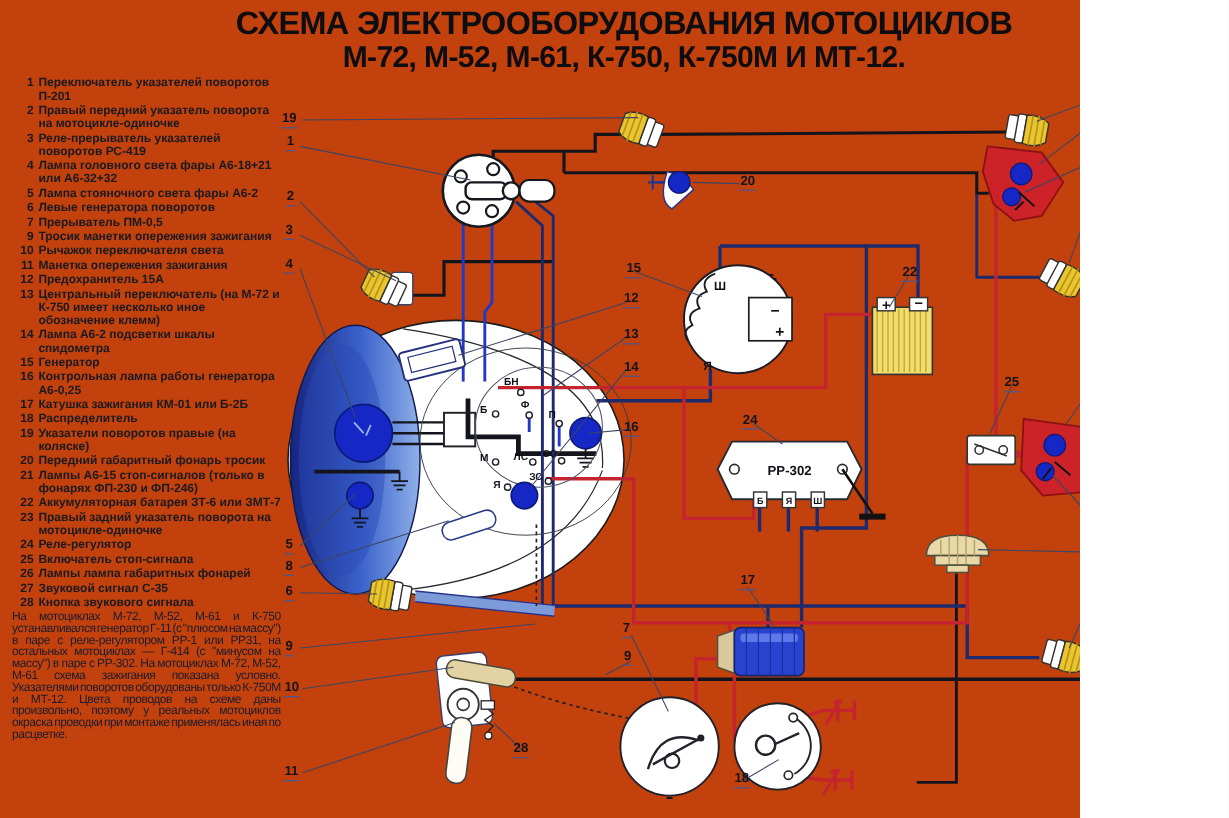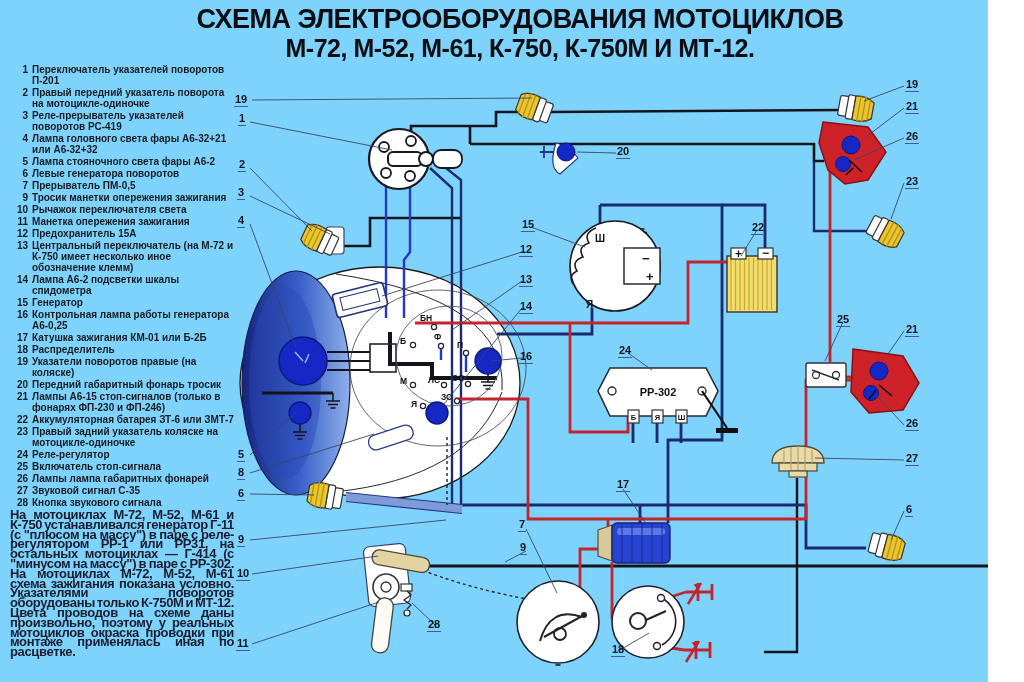--- a/index.html
+++ b/index.html
@@ -1,24 +1,24 @@
 <!DOCTYPE html>
 <html><head>
 <meta charset="utf-8">
 <style>
   html,body{margin:0;padding:0;background:#ffffff;}
-  #stage{position:relative;width:988px;height:682px;background:#7dd3fc;overflow:hidden;
+  #stage{position:relative;width:900px;height:682px;background:#c2410c;overflow:hidden;
          font-family:"Liberation Sans",sans-serif;}
   #title{position:absolute;left:110px;top:4px;width:820px;text-align:center;color:#0d0d12;}
   #title .t1{font-size:27px;font-weight:bold;letter-spacing:-0.5px;line-height:30px;}
   #title .t2{font-size:25px;font-weight:bold;letter-spacing:-0.5px;line-height:28px;}
   #legend{position:absolute;left:10px;top:64px;width:224px;color:#1a1a22;}
   .litem{font-size:10px;line-height:11px;font-weight:bold;padding-left:22px;margin-bottom:1px;}
   .lnum{display:inline-block;width:18px;margin-left:-22px;text-align:right;padding-right:4px;}
-  #legend-note{font-size:13px;line-height:9.8px;font-weight:bold;letter-spacing:-0.35px;
+  #legend-note{font-size:10px;line-height:9.8px;font-weight:normal;letter-spacing:-0.35px;
                word-spacing:-1.5px;text-align:justify;color:#1c1c2e;margin-top:2px;}
   #diagram{position:absolute;left:0;top:0;width:1024px;height:682px;}
   .callout{position:absolute;font-size:11px;font-weight:bold;line-height:1;color:#14141e;
            border-bottom:1.4px solid #4a5890;padding:0 1px 1px 1px;}
   #leads line{stroke:#3c4564;stroke-width:0.9;}
 </style>
 </head>
 <body>
 
 <div id="stage">
@@ -26,39 +26,39 @@
   <div id="title">
     <div class="t1">СХЕМА ЭЛЕКТРООБОРУДОВАНИЯ МОТОЦИКЛОВ</div>
     <div class="t2">М-72, М-52, М-61, К-750, К-750М И МТ-12.</div>
   </div>
 
   <div id="legend">
     <div id="legend-list">
         <div class="litem"><span class="lnum">1</span><span class="ltxt">Переключатель указателей поворотов П-201</span></div>
         <div class="litem"><span class="lnum">2</span><span class="ltxt">Правый передний указатель поворота на мотоцикле-одиночке</span></div>
         <div class="litem"><span class="lnum">3</span><span class="ltxt">Реле-прерыватель указателей поворотов РС-419</span></div>
-        <div class="litem"><span class="lnum">4</span><span class="ltxt">Лампа головного света фары А6-32+21 или А6-32+32</span></div>
+        <div class="litem"><span class="lnum">4</span><span class="ltxt">Лампа головного света фары А6-18+21 или А6-32+32</span></div>
         <div class="litem"><span class="lnum">5</span><span class="ltxt">Лампа стояночного света фары А6-2</span></div>
         <div class="litem"><span class="lnum">6</span><span class="ltxt">Левые генератора поворотов</span></div>
         <div class="litem"><span class="lnum">7</span><span class="ltxt">Прерыватель ПМ-0,5</span></div>
         <div class="litem"><span class="lnum">9</span><span class="ltxt">Тросик манетки опережения зажигания</span></div>
         <div class="litem"><span class="lnum">10</span><span class="ltxt">Рычажок переключателя света</span></div>
         <div class="litem"><span class="lnum">11</span><span class="ltxt">Манетка опережения зажигания</span></div>
         <div class="litem"><span class="lnum">12</span><span class="ltxt">Предохранитель 15А</span></div>
         <div class="litem"><span class="lnum">13</span><span class="ltxt">Центральный переключатель (на М-72 и К-750 имеет несколько иное обозначение клемм)</span></div>
         <div class="litem"><span class="lnum">14</span><span class="ltxt">Лампа А6-2 подсветки шкалы спидометра</span></div>
         <div class="litem"><span class="lnum">15</span><span class="ltxt">Генератор</span></div>
         <div class="litem"><span class="lnum">16</span><span class="ltxt">Контрольная лампа работы генератора А6-0,25</span></div>
         <div class="litem"><span class="lnum">17</span><span class="ltxt">Катушка зажигания КМ-01 или Б-2Б</span></div>
         <div class="litem"><span class="lnum">18</span><span class="ltxt">Распределитель</span></div>
         <div class="litem"><span class="lnum">19</span><span class="ltxt">Указатели поворотов правые (на коляске)</span></div>
         <div class="litem"><span class="lnum">20</span><span class="ltxt">Передний габаритный фонарь тросик</span></div>
         <div class="litem"><span class="lnum">21</span><span class="ltxt">Лампы А6-15 стоп-сигналов (только в фонарях ФП-230 и ФП-246)</span></div>
         <div class="litem"><span class="lnum">22</span><span class="ltxt">Аккумуляторная батарея ЗТ-6 или ЗМТ-7</span></div>
-        <div class="litem"><span class="lnum">23</span><span class="ltxt">Правый задний указатель коляске на мотоцикле-одиночке</span></div>
+        <div class="litem"><span class="lnum">23</span><span class="ltxt">Правый задний указатель поворота на мотоцикле-одиночке</span></div>
         <div class="litem"><span class="lnum">24</span><span class="ltxt">Реле-регулятор</span></div>
         <div class="litem"><span class="lnum">25</span><span class="ltxt">Включатель стоп-сигнала</span></div>
         <div class="litem"><span class="lnum">26</span><span class="ltxt">Лампы лампа габаритных фонарей</span></div>
         <div class="litem"><span class="lnum">27</span><span class="ltxt">Звуковой сигнал С-35</span></div>
         <div class="litem"><span class="lnum">28</span><span class="ltxt">Кнопка звукового сигнала</span></div>
       </div>
     <div id="legend-note">На мотоциклах М-72, М-52, М-61 и К-750 устанавливался генератор Г-11 (с "плюсом на массу") в паре с реле-регулятором РР-1 или РР31, на остальных мотоциклах — Г-414 (с "минусом на массу") в паре с РР-302. На мотоциклах М-72, М-52, М-61 схема зажигания показана условно. Указателями поворотов оборудованы только К-750М и МТ-12. Цвета проводов на схеме даны произвольно, поэтому у реальных мотоциклов окраска проводки при монтаже применялась иная по расцветке.</div>
   </div>
 
   <svg id="diagram" viewBox="0 0 1024 682">

